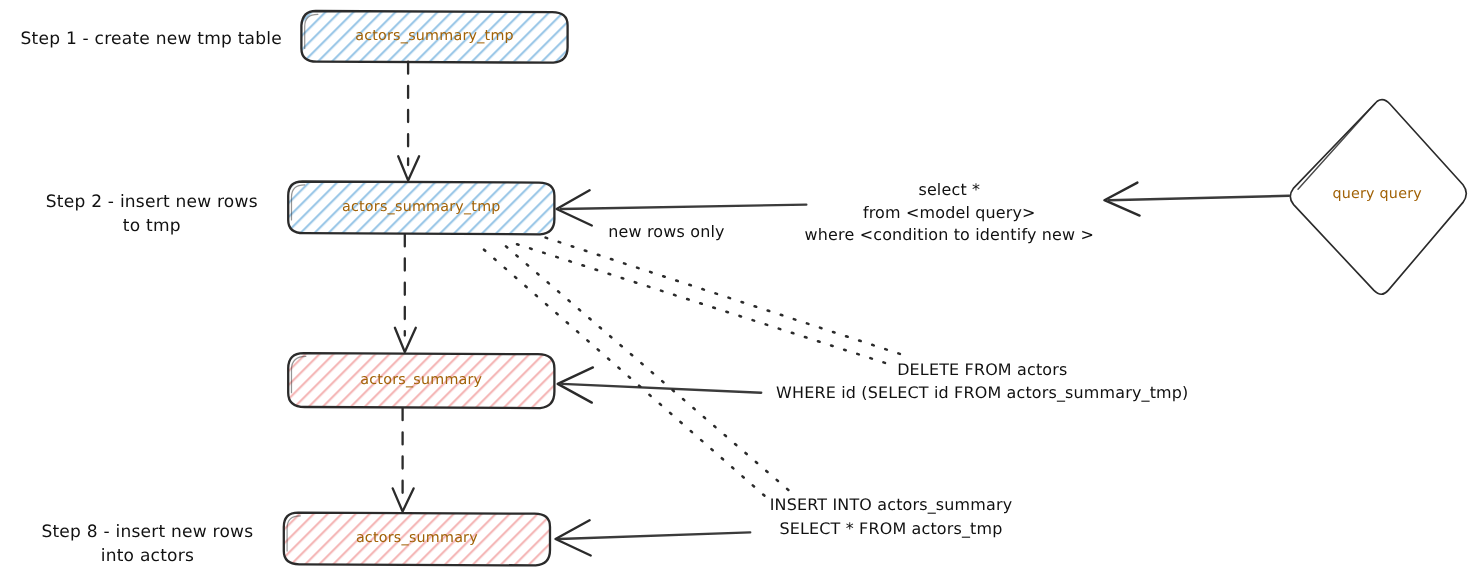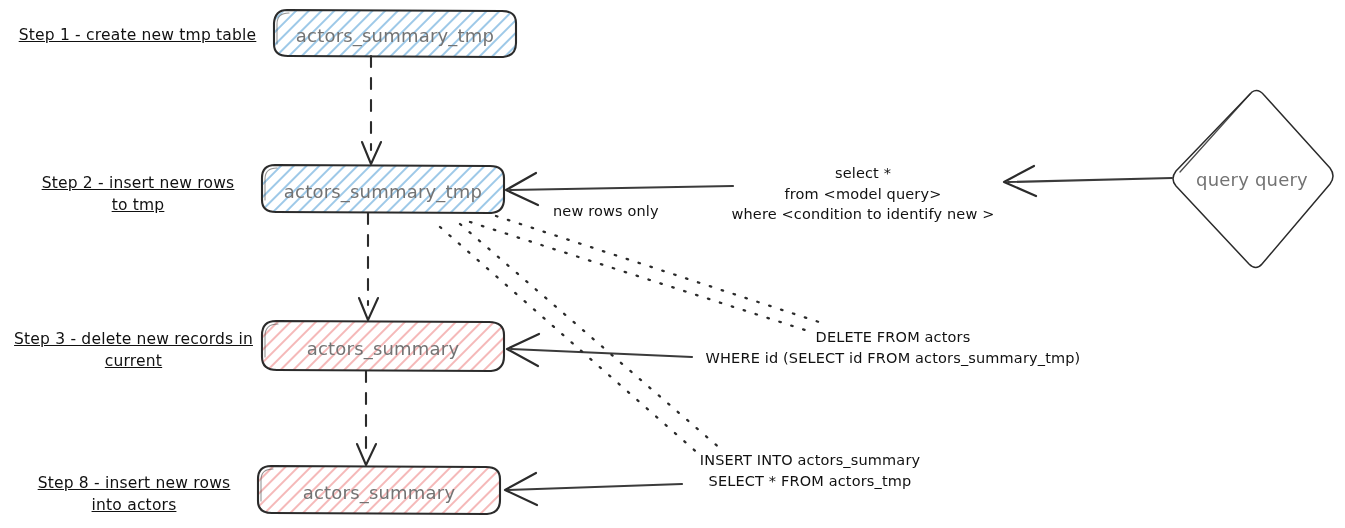--- a/index.html
+++ b/index.html
@@ -25,27 +25,26 @@
   }
   .step-label {
     position: absolute;
     font-family: "DejaVu Sans", sans-serif;
     font-size: 15.5px;
     color: #111111;
     text-align: center;
     line-height: 1.42;
     letter-spacing: 0.2px;
     white-space: pre-line;
-    text-decoration: underline;
   }
   .node-label {
     position: absolute;
     font-family: "DejaVu Sans", sans-serif;
-    font-size: 18px;
-    color: #737373;
+    font-size: 13px;
+    color: #a16207;
     text-align: center;
     letter-spacing: 0.2px;
     pointer-events: none;
     white-space: nowrap;
   }
   .edge-label {
     position: absolute;
     font-family: "DejaVu Sans", sans-serif;
     font-size: 14.5px;
     color: #111111;
@@ -146,22 +145,20 @@
       <line x1="460" y1="224" x2="722" y2="450" stroke="#2b2b2b" stroke-width="2.3" stroke-dasharray="1.5 11" stroke-linecap="round"></line>
       <line x1="440" y1="227" x2="700" y2="455" stroke="#2b2b2b" stroke-width="2.3" stroke-dasharray="1.5 11" stroke-linecap="round"></line>
     </g>
   </svg>
 
   <div class="step-label" style="left:10px; top:24px; width:255px;">Step 1 - create new tmp table</div>
 
   <div class="step-label" style="left:18px; top:172px; width:240px;">Step 2 - insert new rows
 to tmp</div>
 
-  <div class="step-label" style="left:6px; top:328px; width:255px;">Step 3 - delete new records in
-current</div>
 
   <div class="step-label" style="left:14px; top:472px; width:240px;">Step 8 - insert new rows
 into actors</div>
 
   <div class="node-label" style="left:274px; top:25px; width:242px;">actors_summary_tmp</div>
 
   <div class="node-label" style="left:262px; top:181px; width:242px;">actors_summary_tmp</div>
 
   <div class="node-label" style="left:262px; top:338px; width:242px;">actors_summary</div>
 

